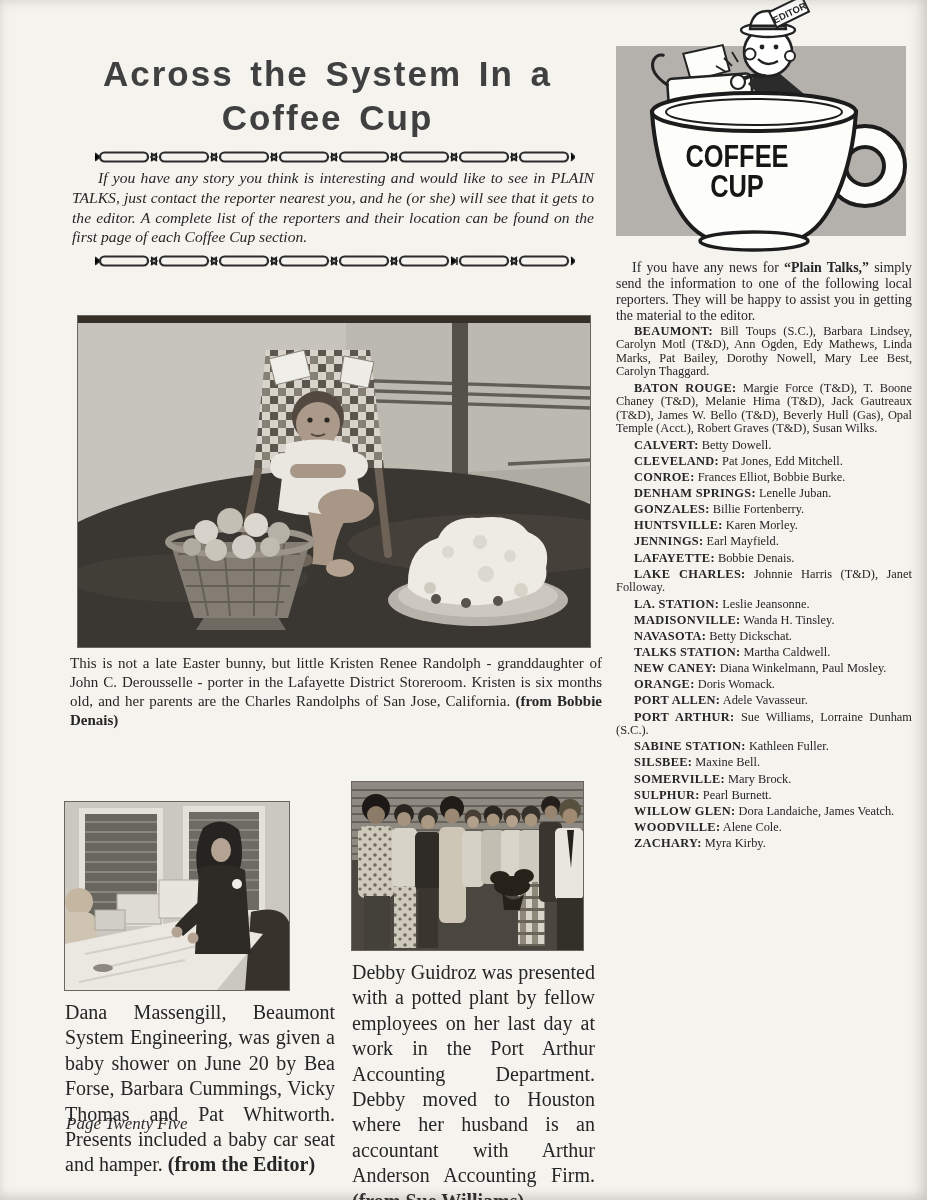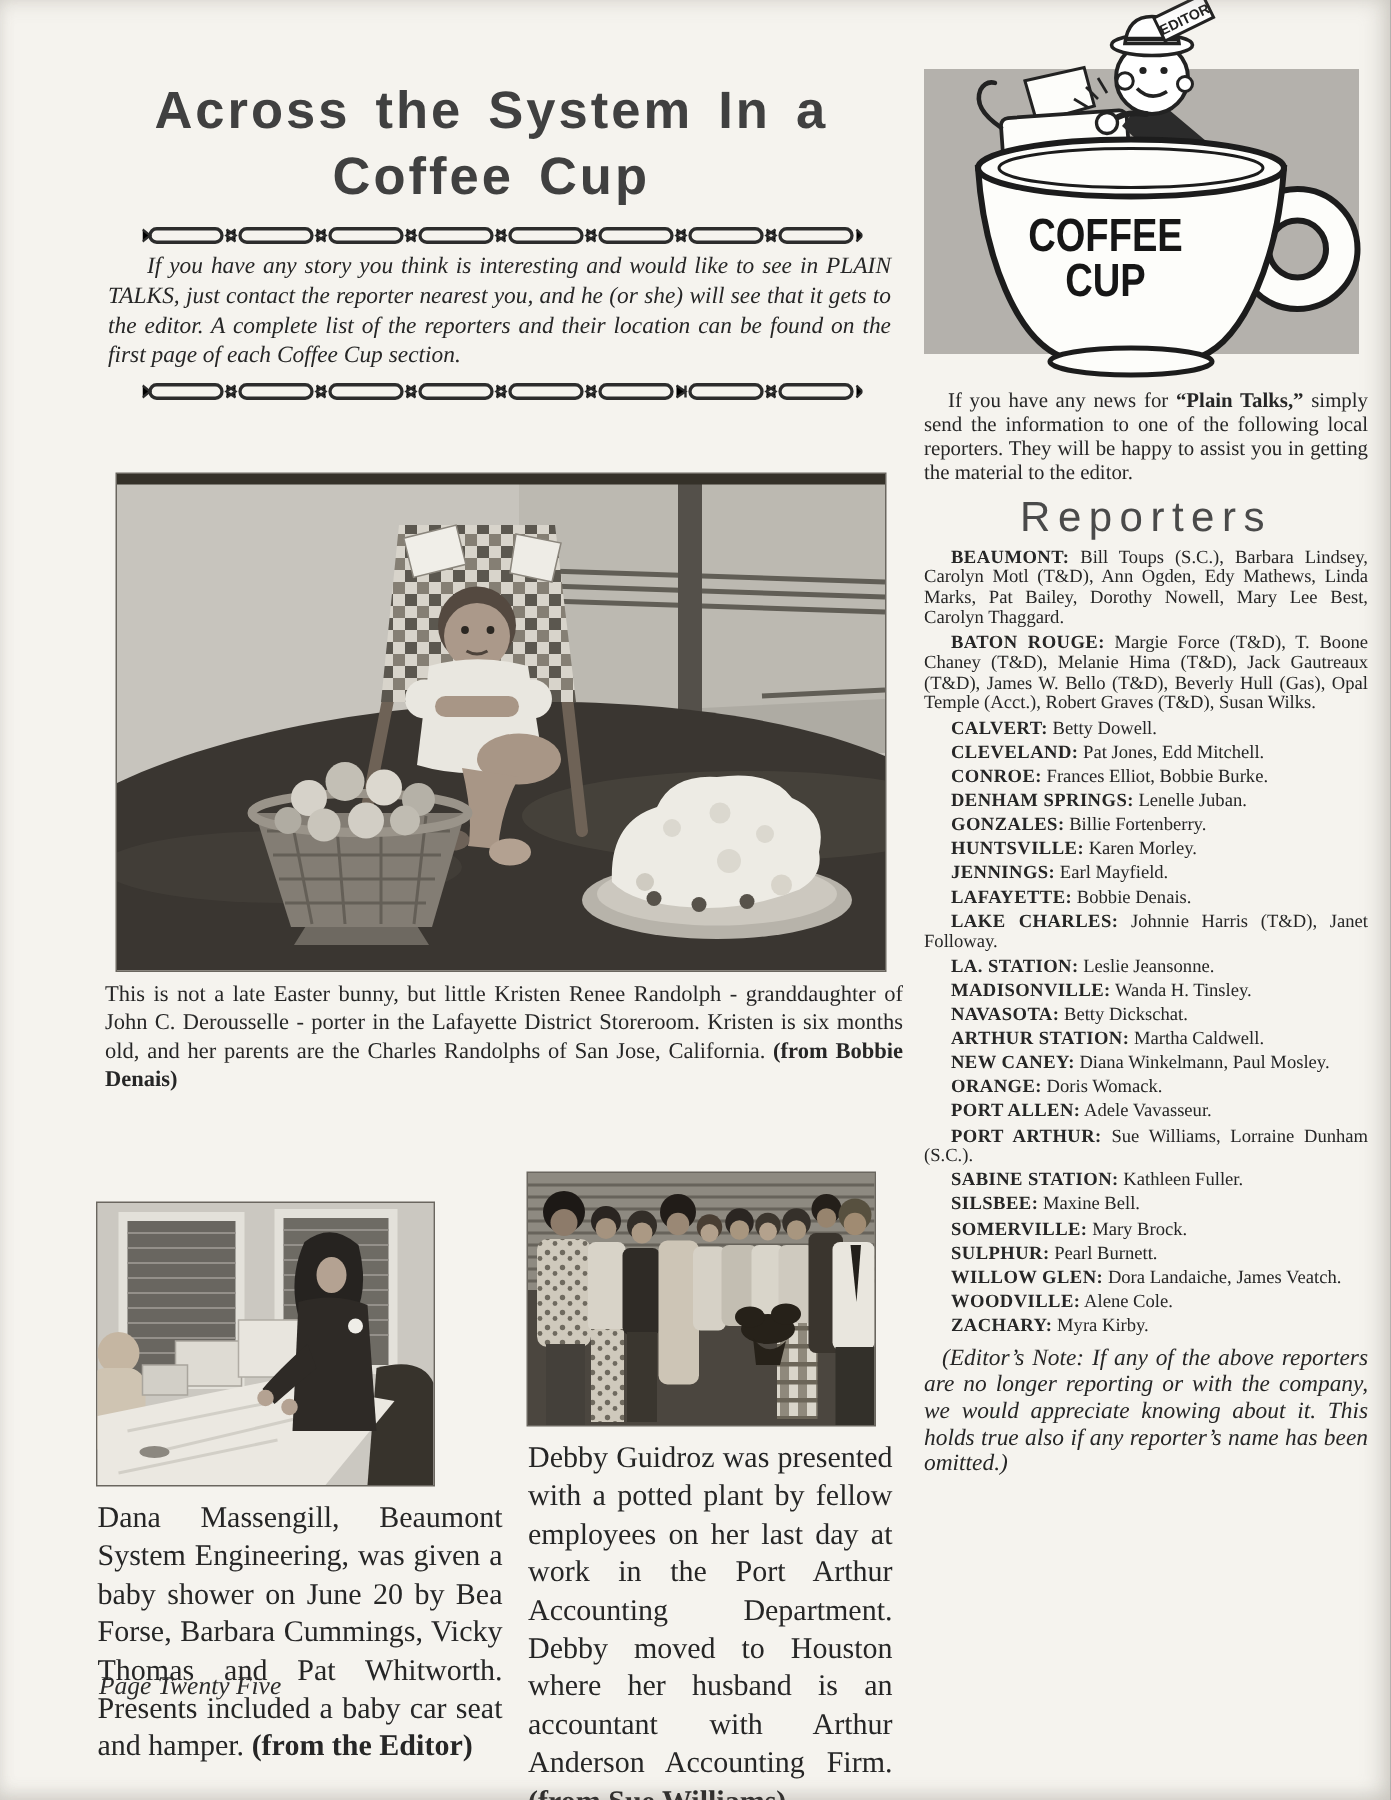--- a/index.html
+++ b/index.html
@@ -400,21 +400,20 @@
         <ellipse cx="138" cy="241" rx="54" ry="9" fill="#fdfdfa" stroke="#1c1c1c" stroke-width="3.4"></ellipse>
       </svg>
       <div class="cup-label">
         <div>COFFEE</div>
         <div>CUP</div>
       </div>
     </div>
 
     <p class="news"><span>If you have any news for </span><b>“Plain Talks,”</b><span> simply send the information to one of the following local reporters. They will be happy to assist you in getting the material to the editor.</span></p>
 
-    <h2 class="rep-heading">Reporters</h2>
 
     <div class="rep-list">
   <p><b>BEAUMONT:</b><span> Bill Toups (S.C.), Barbara Lindsey, Carolyn Motl (T&amp;D), Ann Ogden, Edy Mathews, Linda Marks, Pat Bailey, Dorothy Nowell, Mary Lee Best, Carolyn Thaggard.</span></p>
 
   <p><b>BATON ROUGE:</b><span> Margie Force (T&amp;D), T. Boone Chaney (T&amp;D), Melanie Hima (T&amp;D), Jack Gautreaux (T&amp;D), James W. Bello (T&amp;D), Beverly Hull (Gas), Opal Temple (Acct.), Robert Graves (T&amp;D), Susan Wilks.</span></p>
 
   <p><b>CALVERT:</b><span> Betty Dowell.</span></p>
 
   <p><b>CLEVELAND:</b><span> Pat Jones, Edd Mitchell.</span></p>
 
@@ -432,21 +431,21 @@
 
   <p><b>LAKE CHARLES:</b><span> Johnnie Harris (T&amp;D), Janet Followay.</span></p>
 
   <p><b>LA. STATION:</b><span> Leslie Jeansonne.</span></p>
 
   <p><b>MADISONVILLE:</b><span> Wanda H. Tinsley.</span></p>
 
   <p><b>NAVASOTA:</b><span> Betty Dickschat.</span></p>
 
 
-  <p><b>ARTHUR STATION:</b><span> Martha Caldwell.</span></p>
+  <p><b>TALKS STATION:</b><span> Martha Caldwell.</span></p>
 
   <p><b>NEW CANEY:</b><span> Diana Winkelmann, Paul Mosley.</span></p>
 
   <p><b>ORANGE:</b><span> Doris Womack.</span></p>
 
   <p><b>PORT ALLEN:</b><span> Adele Vavasseur.</span></p>
 
   <p><b>PORT ARTHUR:</b><span> Sue Williams, Lorraine Dunham (S.C.).</span></p>
 
   <p><b>SABINE STATION:</b><span> Kathleen Fuller.</span></p>
@@ -457,15 +456,14 @@
 
   <p><b>SULPHUR:</b><span> Pearl Burnett.</span></p>
 
   <p><b>WILLOW GLEN:</b><span> Dora Landaiche, James Veatch.</span></p>
 
   <p><b>WOODVILLE:</b><span> Alene Cole.</span></p>
 
   <p><b>ZACHARY:</b><span> Myra Kirby.</span></p>
 </div>
 
-    <p class="editors-note">(Editor’s Note: If any of the above reporters are no longer reporting or with the company, we would appreciate knowing about it. This holds true also if any reporter’s name has been omitted.)</p>
   </div>
 </div>
 
 </body></html>

